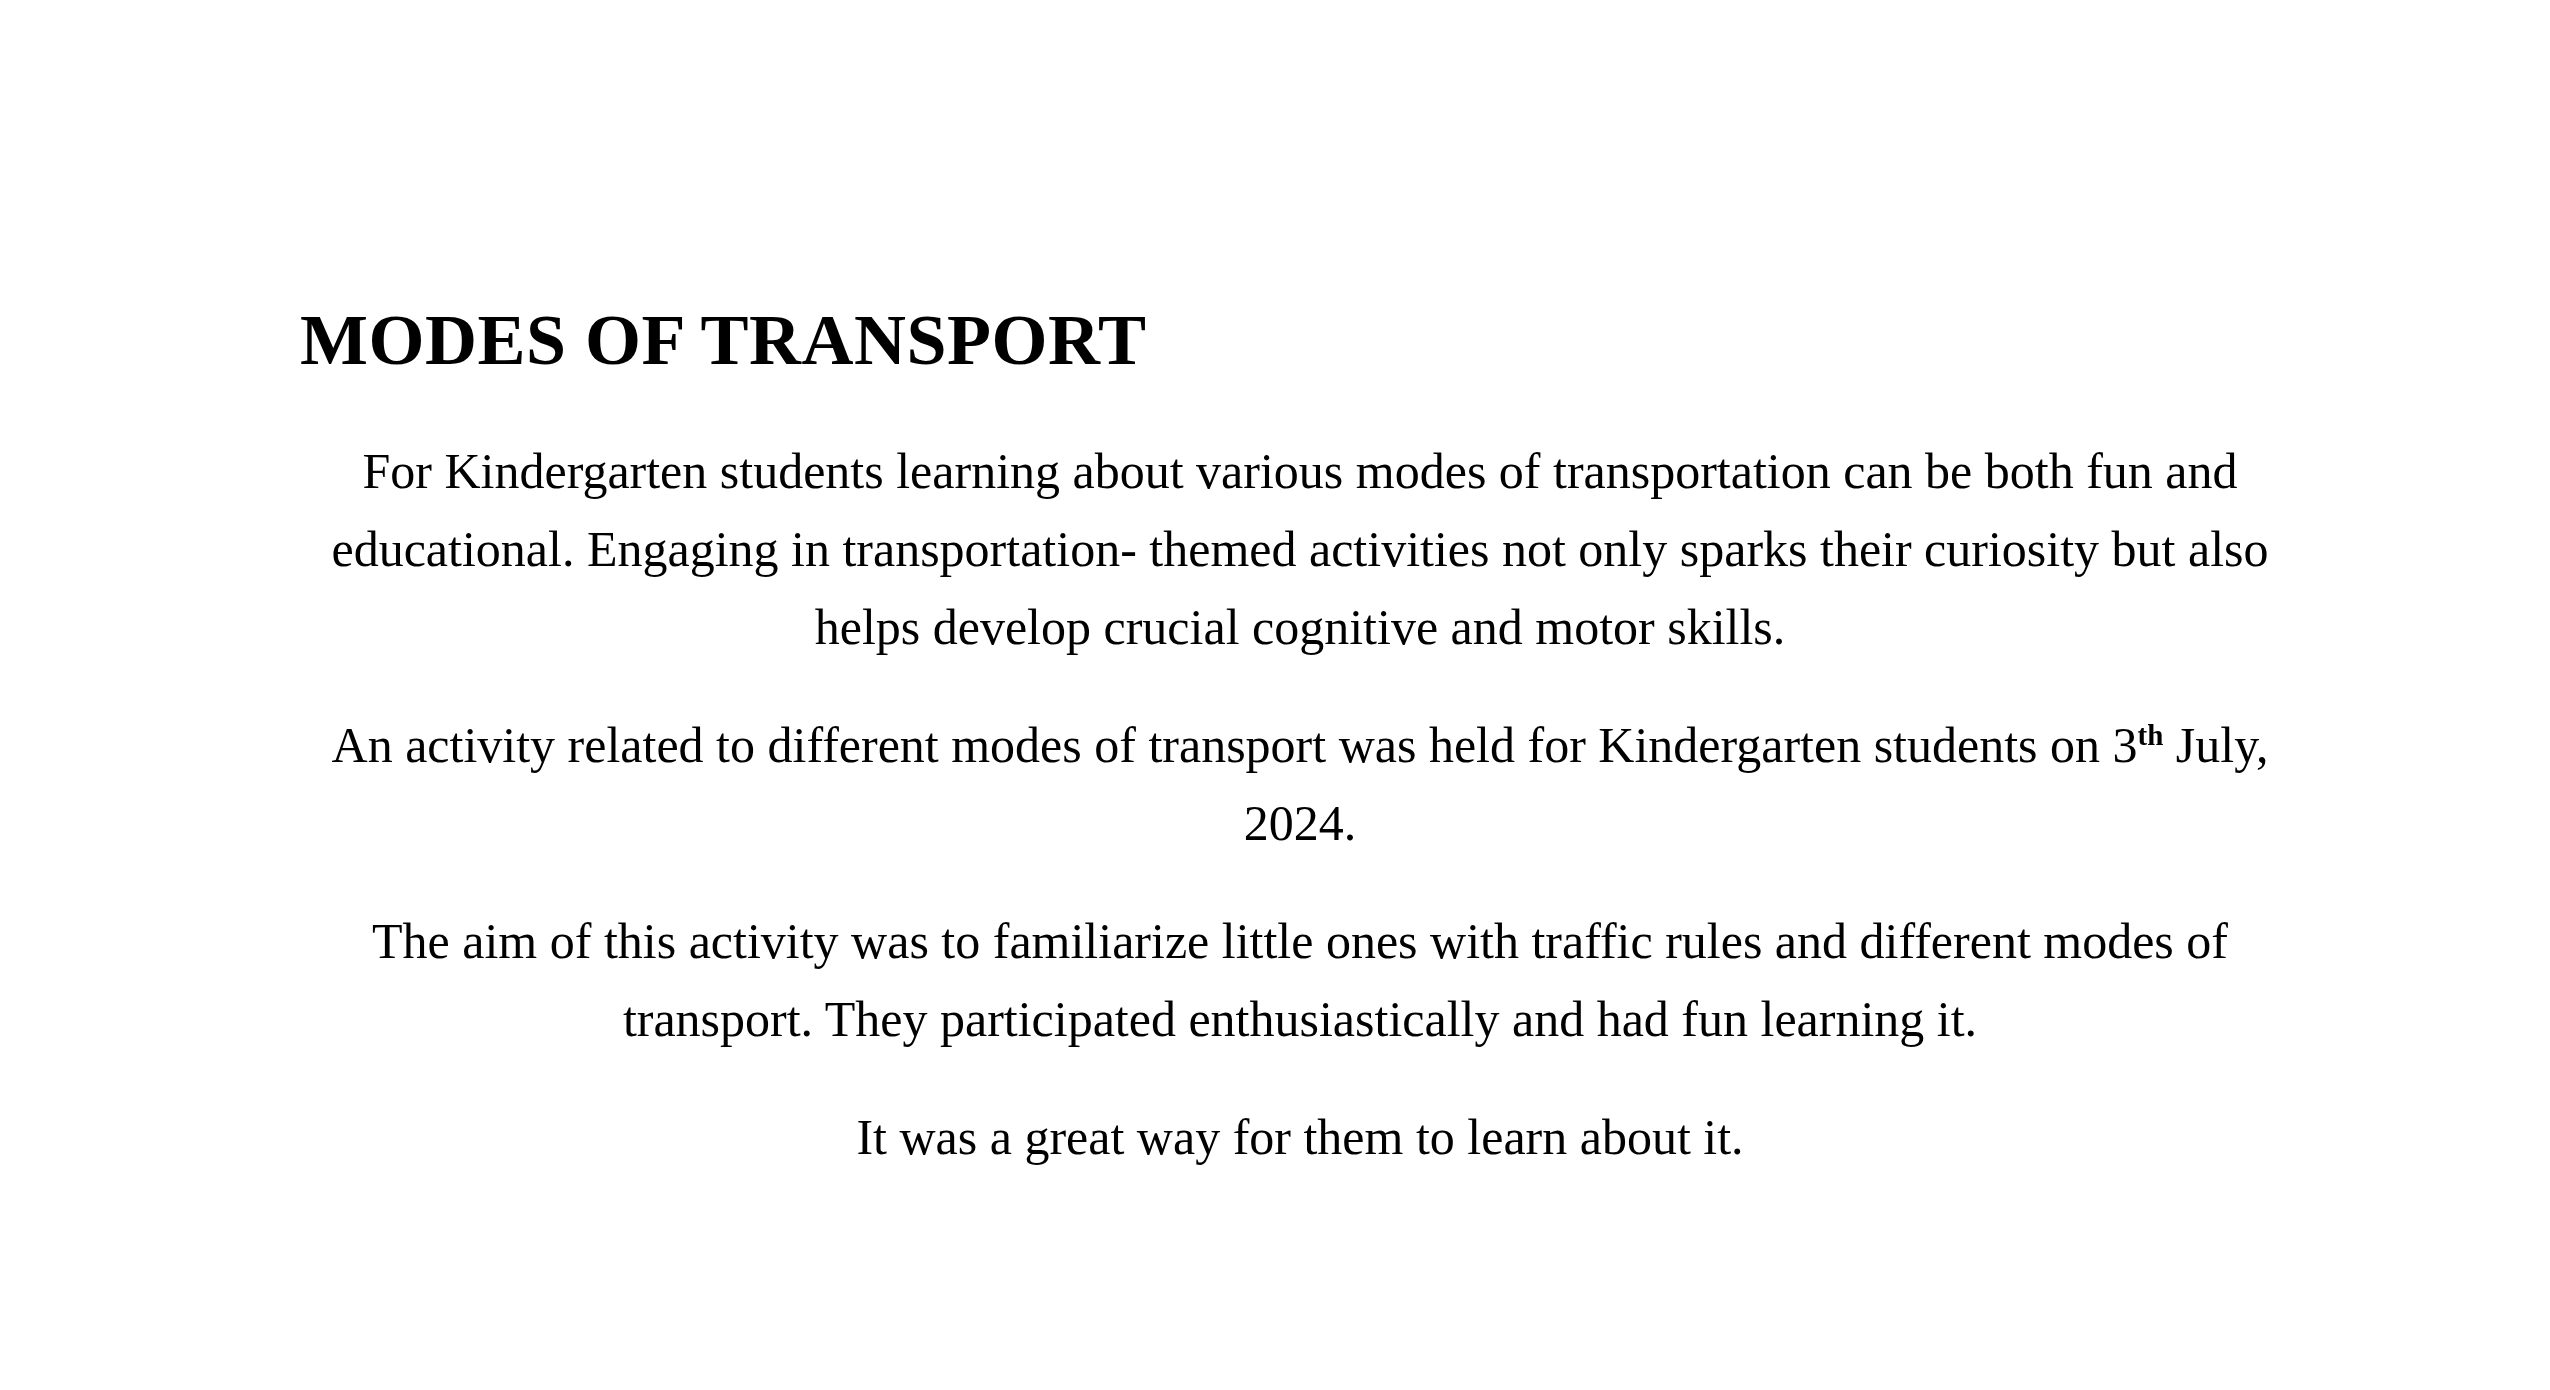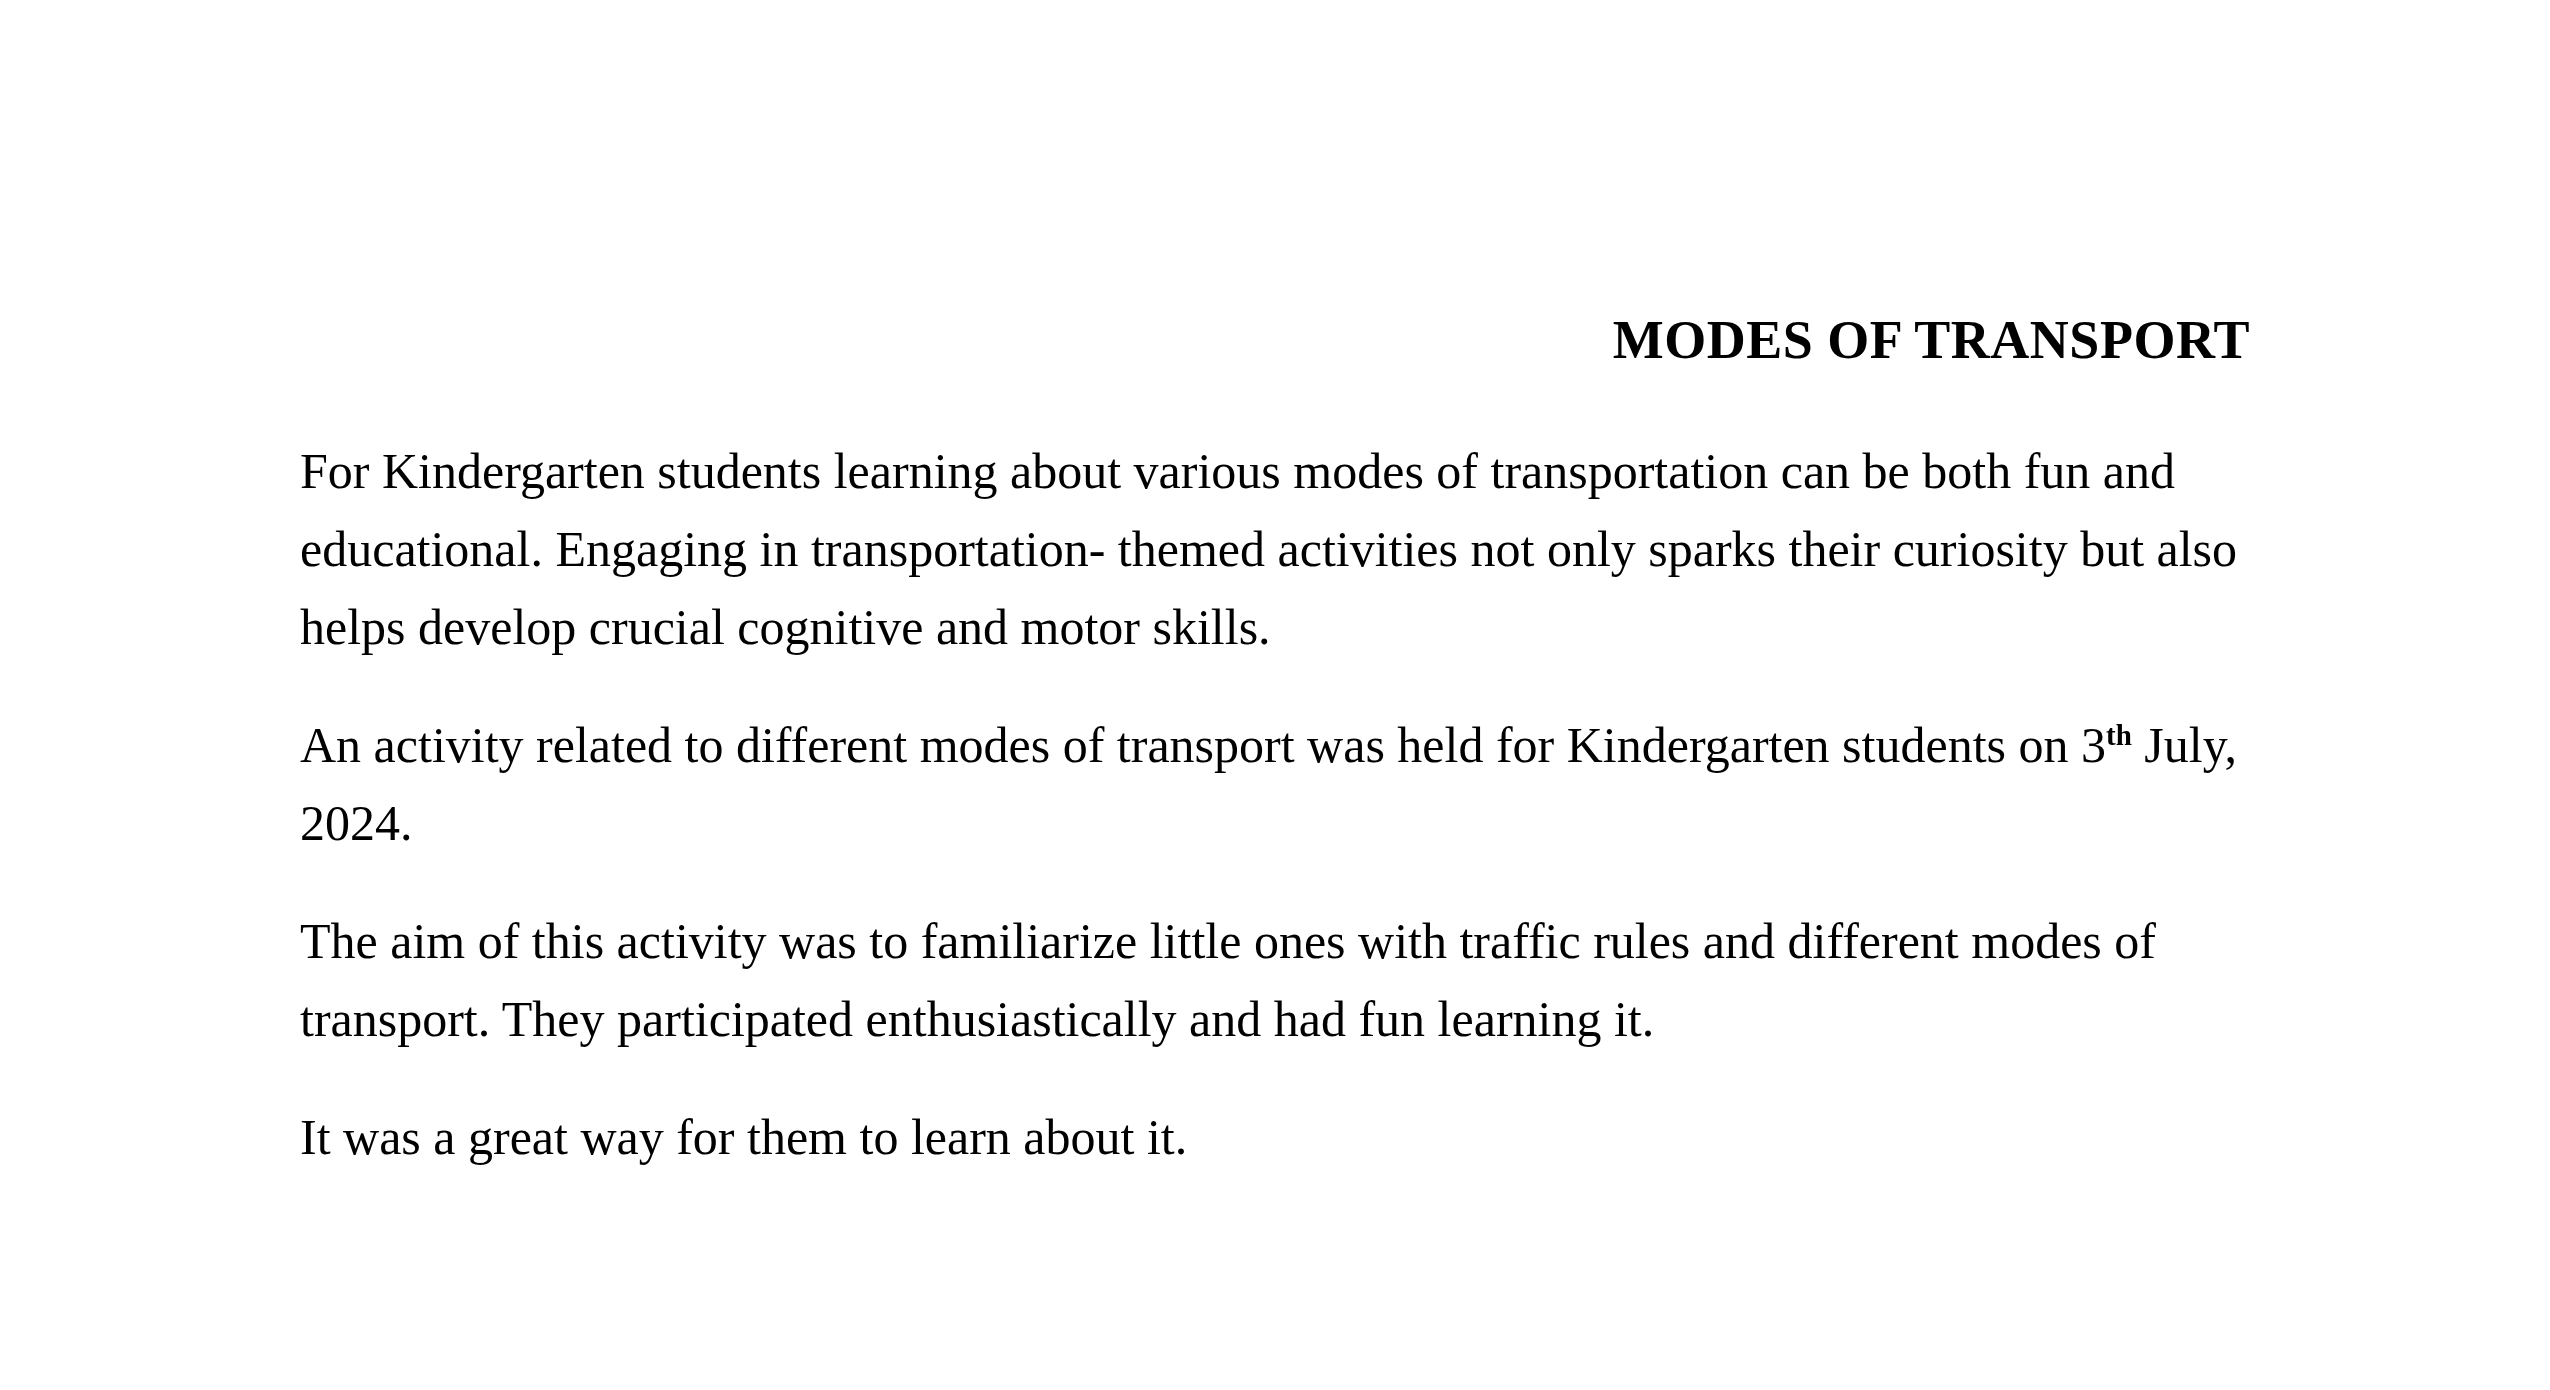--- a/index.html
+++ b/index.html
@@ -20,32 +20,32 @@
     height: 1390px;
     background: #ffffff;
   }
   .content {
     margin-left: 300px;
     width: 2000px;
     padding-top: 290px;
   }
   .doc-title {
     width: 1950px;            
-    text-align: right;
-    font-size: 54px;
+    text-align: left;
+    font-size: 72px;
     font-weight: bold;
     line-height: 100px;
     margin: 0 0 42px 0;
     letter-spacing: 0.5px;
   }
   .para {
     font-size: 50px;
     line-height: 78px;
     margin: 0 0 40px 0;
-    text-align: left;
+    text-align: center;
   }
   .ordinal-sup {
     font-size: 58%;
     line-height: 0;
     vertical-align: baseline;
     position: relative;
     top: -0.58em;
     font-weight: bold;
   }
 </style>

